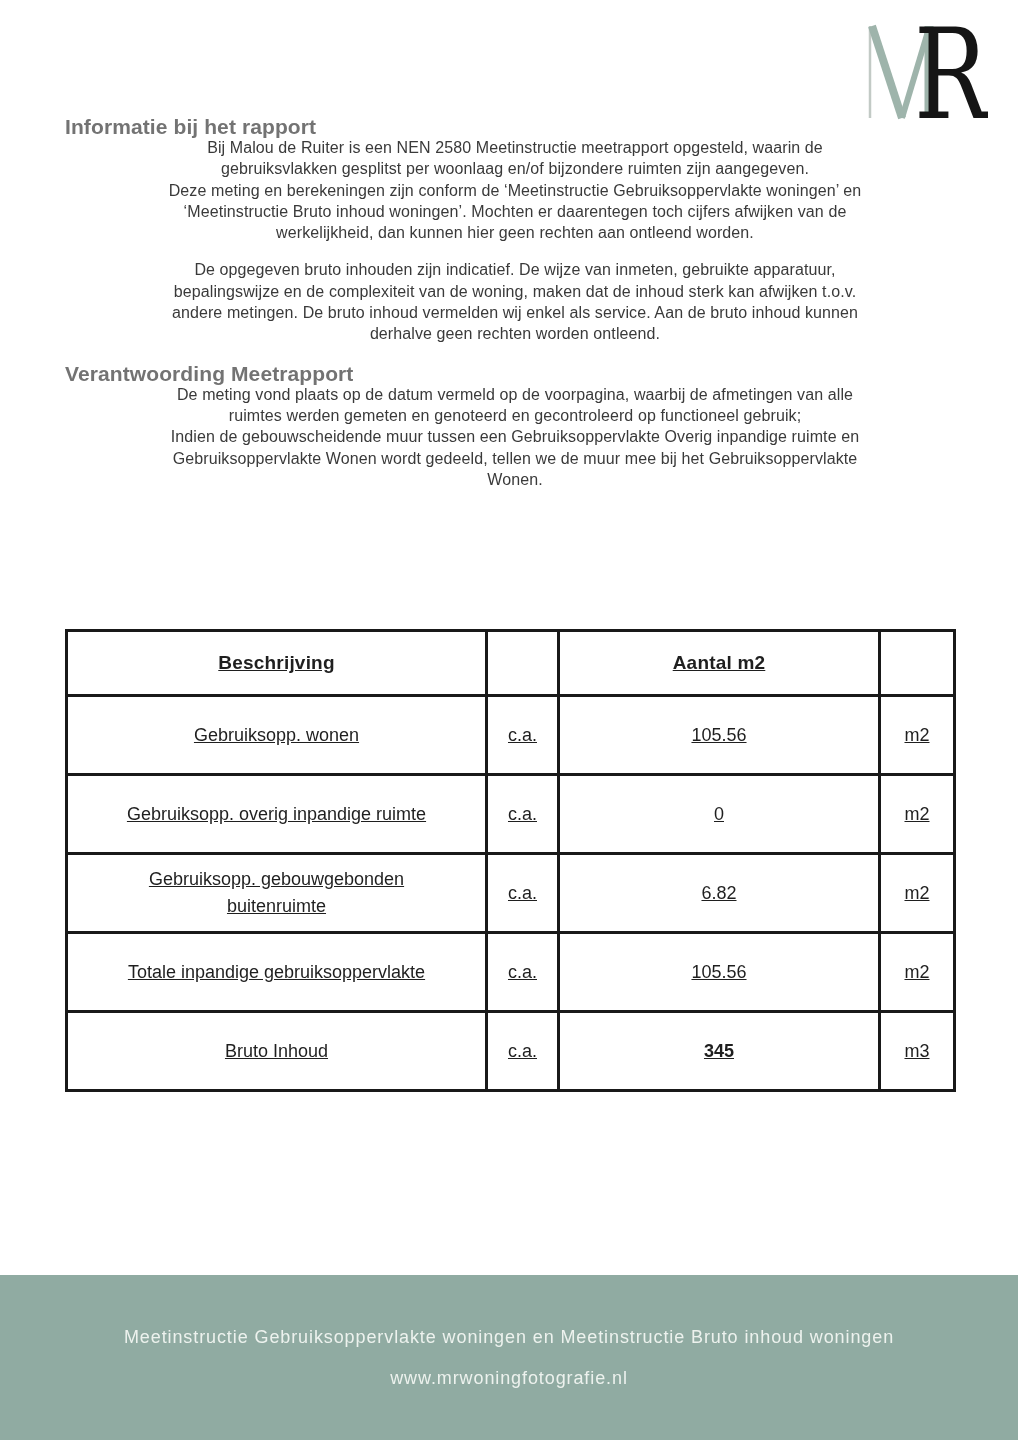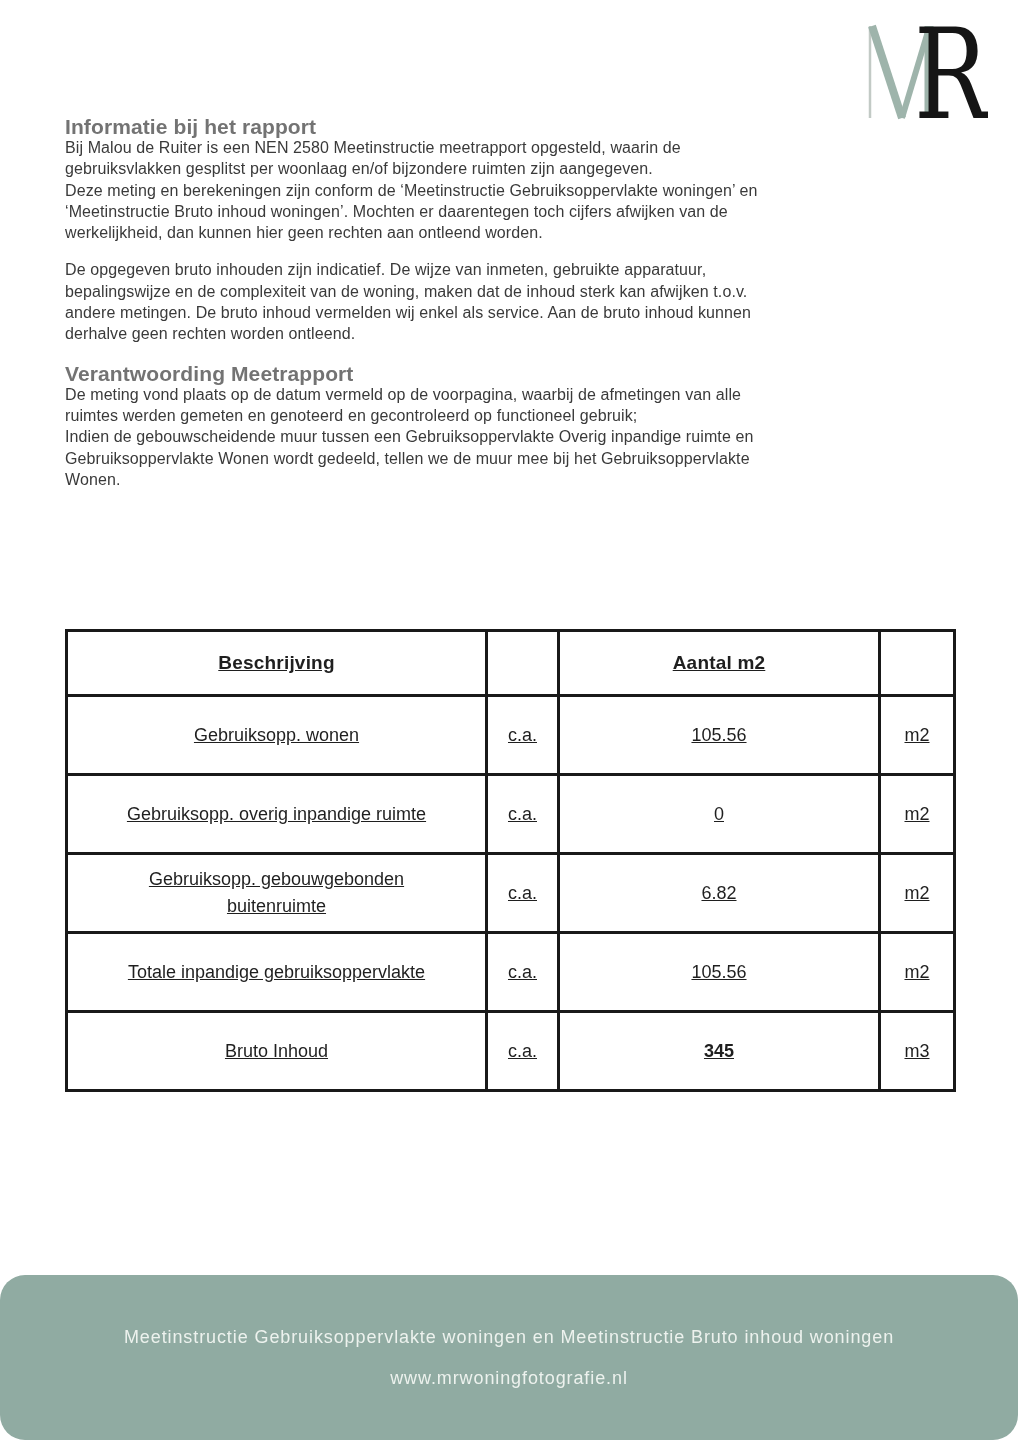--- a/index.html
+++ b/index.html
@@ -44,20 +44,21 @@
     margin: 0;
     line-height: 21px;
     letter-spacing: 0.1px;
   }
   .para {
     font-size: 16px;
     line-height: 21.3px;
     margin: 0;
     white-space: pre-line;
     letter-spacing: 0.1px;
+    text-align: center;
   }
   .para-gap { margin-top: 16px; }
   .section-2 { margin-top: 18px; }
 
   
   table.report-table {
     border-collapse: collapse;
     table-layout: fixed;
     width: 888px;
     margin-top: 139px;
@@ -89,21 +90,20 @@
   
   .footer {
     position: absolute;
     left: 0;
     top: 1275px;
     width: 1018px;
     height: 165px;
     background: #90aba2;
     color: #edf2ee;
     text-align: center;
-    border-radius: 25px;
   }
   .footer-line1 {
     padding-top: 52px;
     font-size: 18px;
     letter-spacing: 0.9px;
   }
   .footer-line2 {
     margin-top: 20px;
     font-size: 18px;
     letter-spacing: 0.9px;

